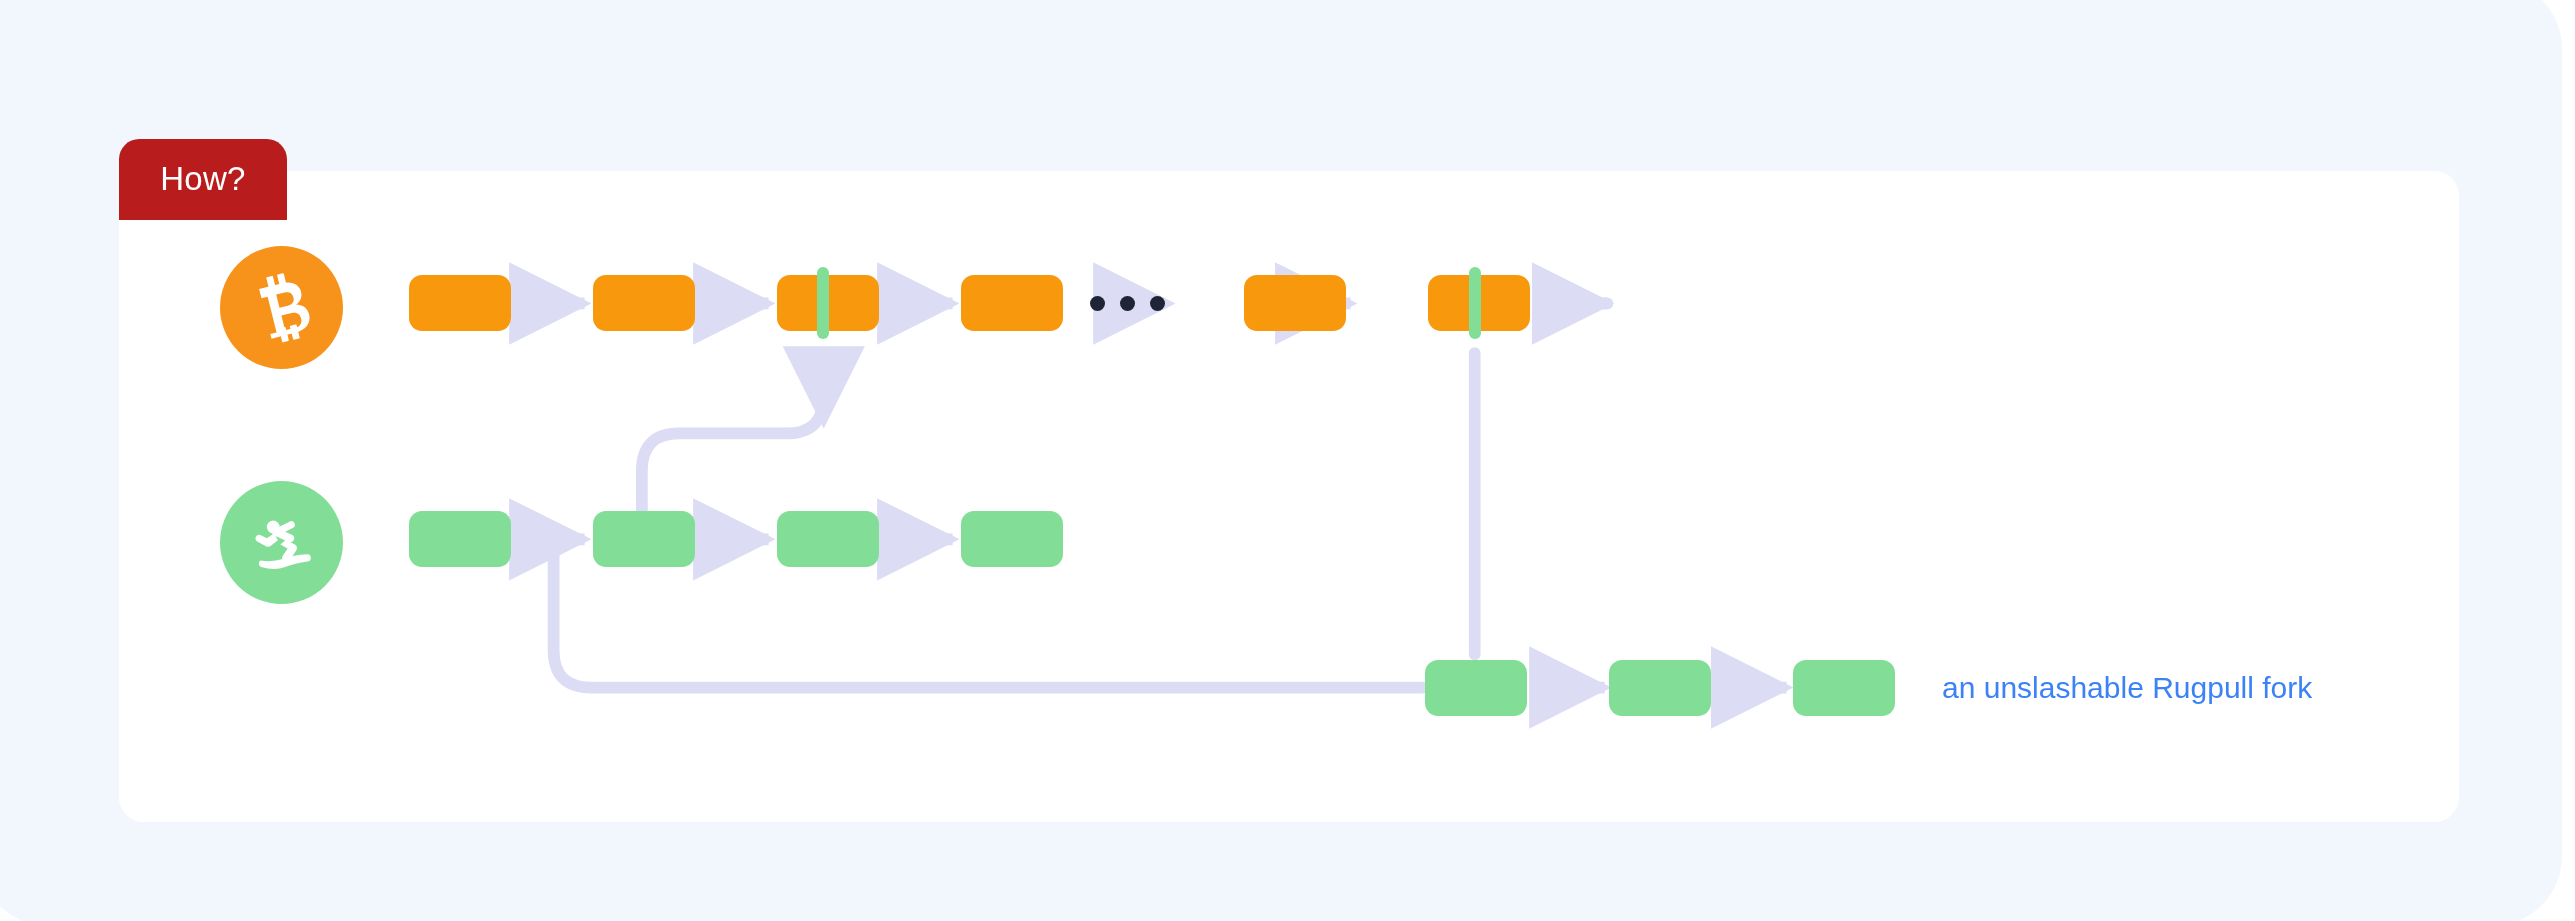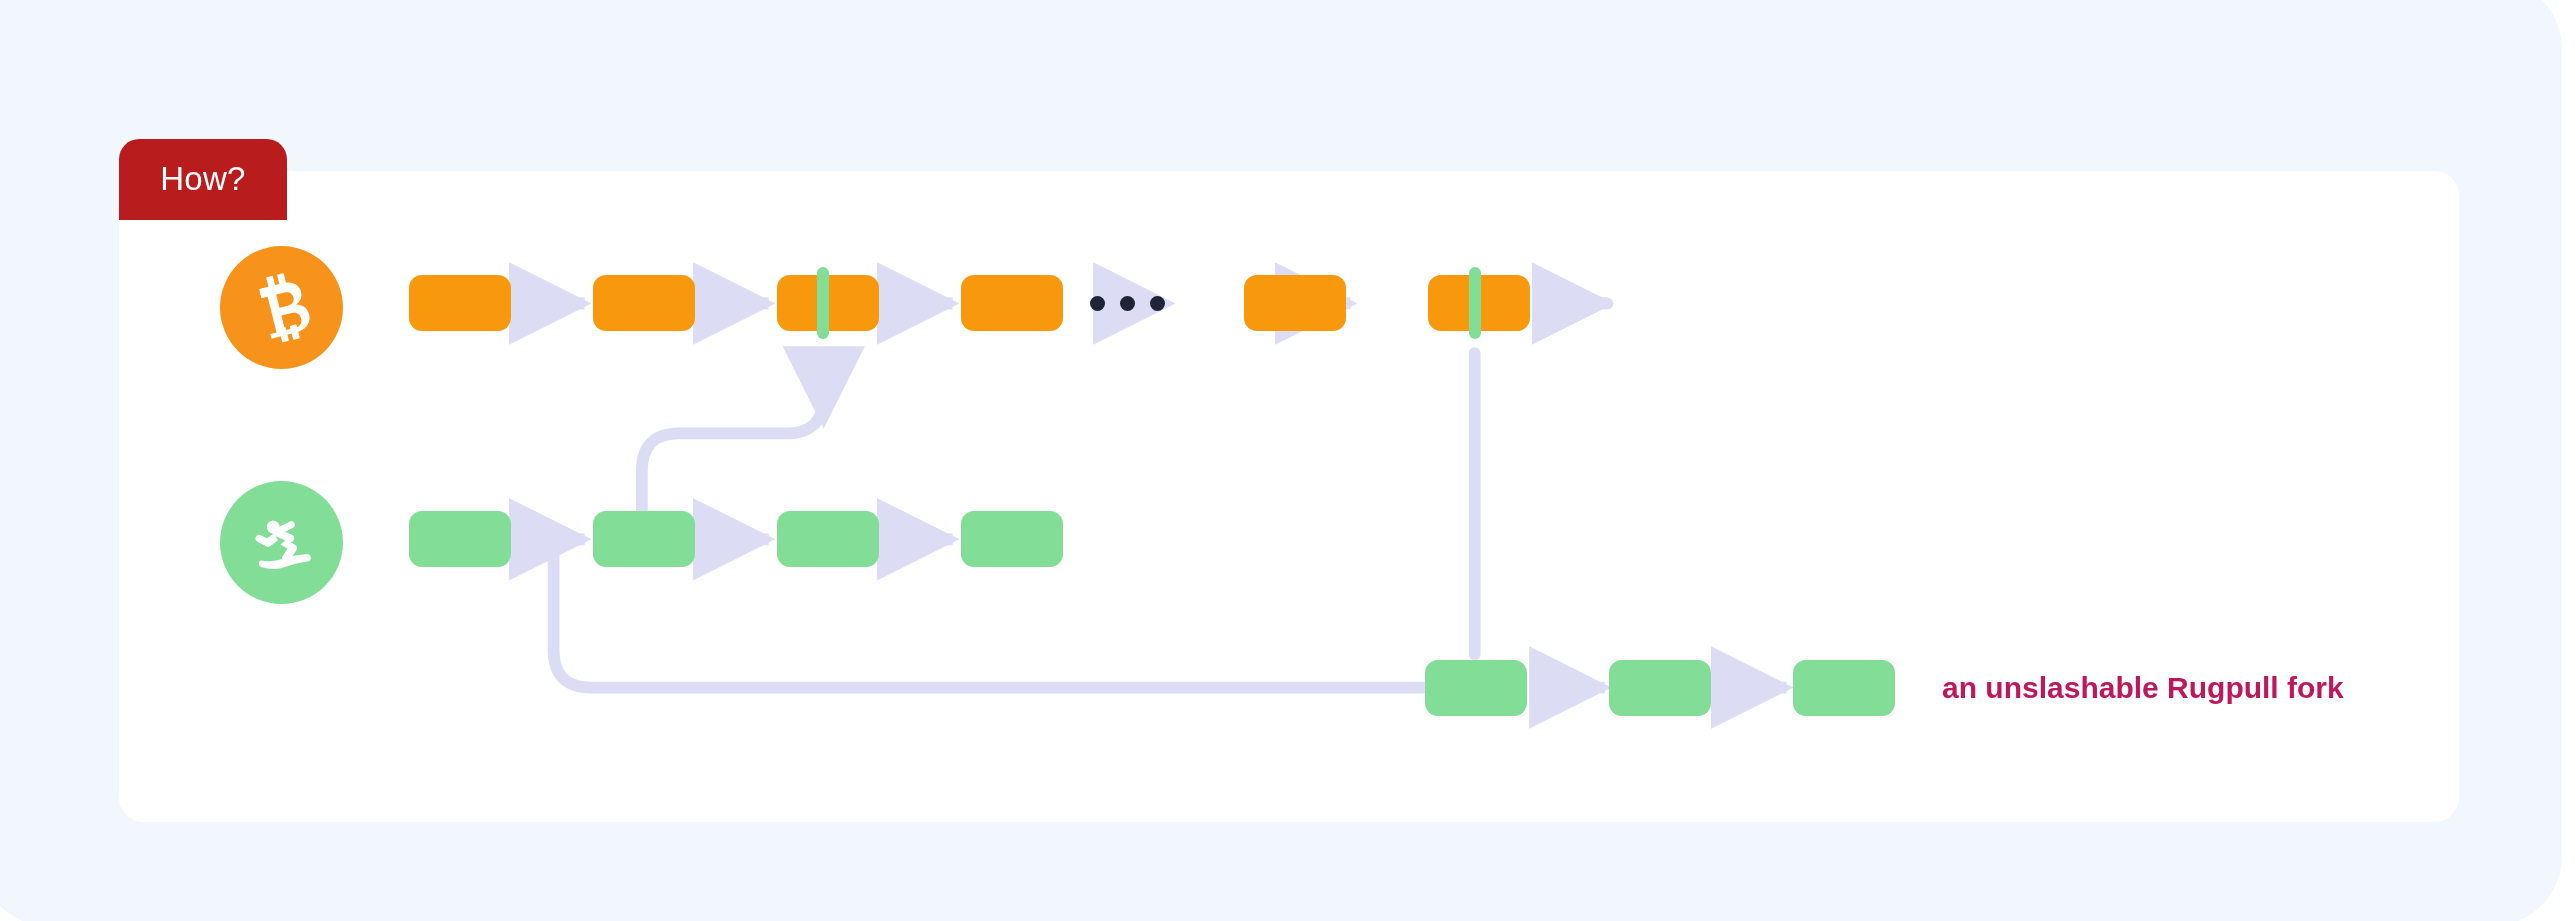--- a/index.html
+++ b/index.html
@@ -114,23 +114,23 @@
   .pill-text {
     color:#1F2437;
     font-size:30px;
     font-weight:400;
     white-space:nowrap;
     line-height:1;
   }
   
   .caption {
     position:absolute;
-    color:#be185d;
+    color:#3b82f6;
     font-size:30px;
-    font-weight:700;
+    font-weight:400;
     white-space:nowrap;
     line-height:1;
   }
 </style>
 </head>
 <body>
 
 <div id="page">
 
   <div class="outer-panel"></div>

